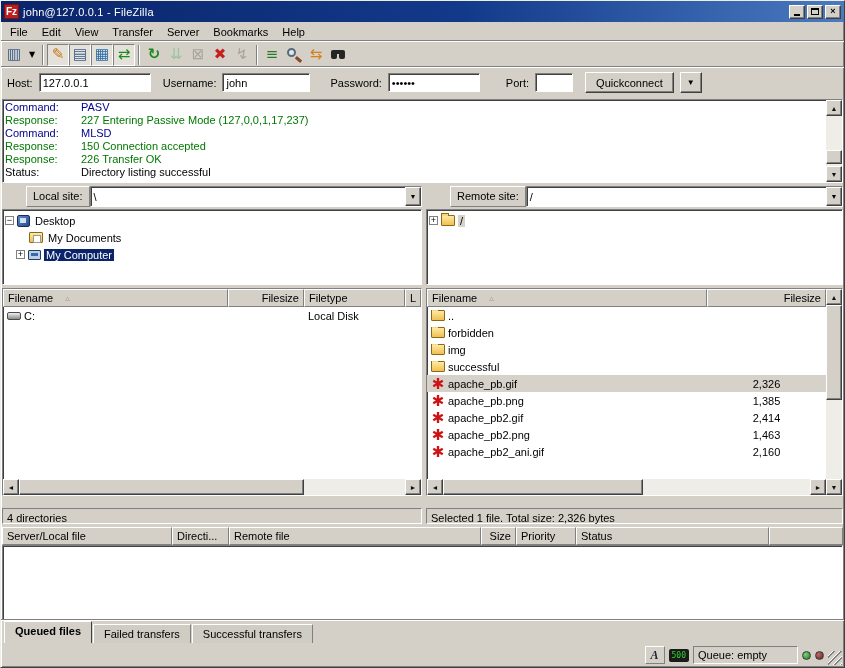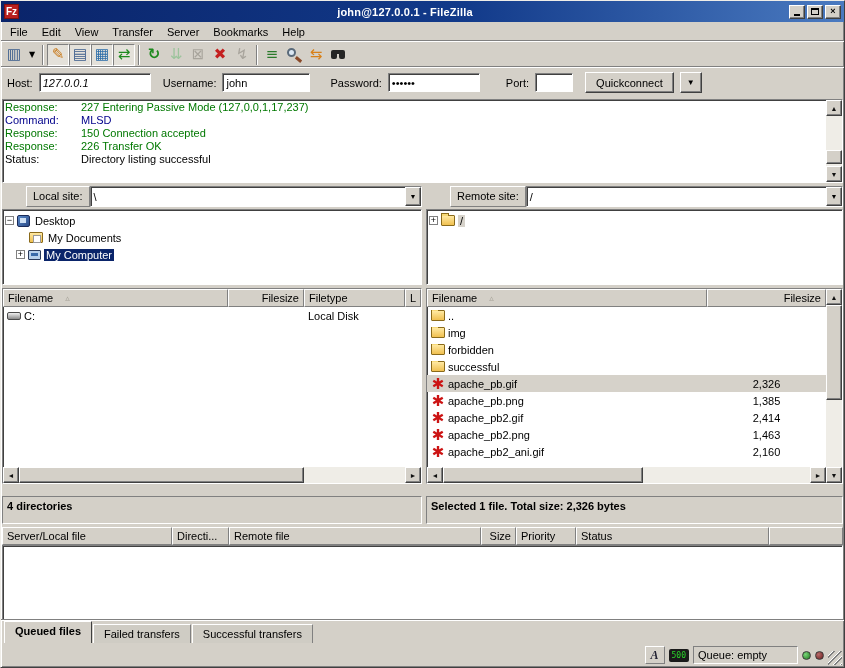--- a/index.html
+++ b/index.html
@@ -5,21 +5,21 @@
   html,body{margin:0;padding:0;background:#777;font-family:"Liberation Sans","DejaVu Sans",sans-serif;}
   *{box-sizing:border-box;}
   .window{width:845px;height:668px;background:#d4d0c8;border:1px solid #404040;border-top-color:#efede8;border-left-color:#efede8;
           box-shadow:inset 1px 1px 0 #fff, inset -1px -1px 0 #808080;padding:0;display:flex;flex-direction:column;font-size:11px;color:#000;}
   
   .sunken{border:1px solid;border-color:#808080 #fff #fff #808080;box-shadow:inset 1px 1px 0 #404040;}
   .hdrbtn{border:1px solid;border-color:#fff #808080 #808080 #fff;background:#d4d0c8;}
   
   .titlebar{height:21px;background:linear-gradient(90deg,#0a246a 0%,#123a8a 55%,#4a7ac0 100%);display:flex;align-items:center;padding:0 3px;flex:0 0 auto;}
   .fzlogo{width:15px;height:15px;background:#b91f1f;border:1px solid #7d0f0f;color:#fff;font-weight:bold;font-size:10px;line-height:13px;text-align:center;margin-right:4px;}
-  .wtitle{color:#fff;font-weight:bold;flex:1;letter-spacing:.2px;text-align:center;}
+  .wtitle{color:#fff;font-weight:normal;flex:1;letter-spacing:.2px;}
   .winbtn{width:16px;height:14px;background:#d4d0c8;border:1px solid;border-color:#fff #404040 #404040 #fff;box-shadow:inset -1px -1px 0 #808080;
           margin-left:2px;display:flex;align-items:center;justify-content:center;font-size:9px;font-weight:bold;line-height:1;}
   .winbtn .mini{width:6px;height:2px;background:#000;margin-top:7px;}
   .winbtn .maxi{width:8px;height:7px;border:1px solid #000;border-top-width:2px;}
   
   .menubar{height:19px;display:flex;align-items:center;padding-left:2px;flex:0 0 auto;}
   .menuitem{padding:2px 7px;}
   
   .toolbar{height:26px;display:flex;align-items:center;padding:1px 2px;border-top:1px solid #fff;box-shadow:0 -1px 0 #808080;flex:0 0 auto;}
   .tbtn{width:22px;height:22px;display:flex;align-items:center;justify-content:center;border:1px solid transparent;position:relative;}
@@ -98,21 +98,21 @@
   .listbox{flex:1;background:#fff;display:flex;overflow:hidden;}
   .listmain{flex:1;display:flex;flex-direction:column;overflow:hidden;}
   .listhdr{height:18px;display:flex;flex:0 0 auto;background:#d4d0c8;}
   .hcell{padding:2px 4px;white-space:nowrap;overflow:hidden;display:flex;align-items:center;gap:12px;}
   .hcell.r{justify-content:flex-end;}
   .sortarrow{color:#a8a49a;font-size:9px;}
   .listrows{flex:1;overflow:hidden;}
   .lrow{display:flex;height:17px;align-items:center;}
   .lcell{padding:0 4px;white-space:nowrap;overflow:hidden;display:flex;align-items:center;gap:3px;}
   .lcell.r{justify-content:flex-end;display:block;text-align:center;}
-  .statusrow{height:28px;margin-top:12px;padding:3px 4px;background:#d4d0c8;border:1px solid;border-color:#808080 #fff #fff #808080;white-space:nowrap;flex:0 0 auto;font-weight:bold;}
+  .statusrow{height:16px;margin-top:12px;padding:3px 4px;background:#d4d0c8;border:1px solid;border-color:#808080 #fff #fff #808080;white-space:nowrap;flex:0 0 auto;}
   
   .queuehead{height:18px;display:flex;margin:2px 1px 0;flex:0 0 auto;}
   .queuebody{flex:1;background:#fff;margin:0 1px;border:1px solid;border-color:#808080 #fff #fff #808080;box-shadow:inset 1px 1px 0 #404040;}
   
   .tabsrow{height:23px;display:flex;align-items:flex-end;padding-left:3px;gap:1px;flex:0 0 auto;border-top:1px solid #fff;box-shadow:0 -1px 0 #808080;}
   .tab{height:19px;padding:3px 10px;background:#cfccc4;border:1px solid;border-color:#fff #808080 #808080 #fff;border-bottom:none;white-space:nowrap;}
   .tab.active{height:22px;background:#d4d0c8;font-weight:bold;border-color:#fff #404040 transparent #fff;}
   
   .bstatus{height:24px;display:flex;align-items:center;justify-content:flex-end;gap:4px;padding:2px 2px 2px 6px;flex:0 0 auto;}
   .dtype{width:20px;height:18px;background:#d4d0c8;border:1px solid;border-color:#fff #808080 #808080 #fff;display:flex;align-items:center;justify-content:center;
@@ -202,35 +202,36 @@
         <span class="tbg">⇆</span>
       </div>
       <div class="tbtn tb-find-files">
         <span class="binoc"></span>
         <span class="binocbridge"></span>
       </div>
     </div>
 
   <div class="quickbar">
     <span class="qlabel">Host:</span>
-    <input class="tfield" style="width: 112px; font-style: italic;" value="127.0.0.1">
+    <input class="tfield" style="width: 112px;" value="127.0.0.1">
     <span class="qlabel" style="margin-left:6px">Username:</span>
     <input class="tfield" style="width: 88px;" value="john">
     <span class="qlabel" style="margin-left:14px">Password:</span>
     <input class="tfield" style="width: 92px;" value="••••••">
     <span class="qlabel" style="margin-left:20px">Port:</span>
     <input class="tfield" style="width: 38px;" value="">
     <button class="qbtn" style="margin-left:6px">Quickconnect</button>
     <div class="qbtn qdrop">
         <span>▼</span>
       </div>
   </div>
 
   <div class="logwrap sunken">
     <div class="logbody" id="logbody">
+        <div class="logline log-command"><span class="llabel">Command:</span><span>PASV</span></div>
         <div class="logline log-response"><span class="llabel">Response:</span><span>227 Entering Passive Mode (127,0,0,1,17,237)</span></div>
         <div class="logline log-command"><span class="llabel">Command:</span><span>MLSD</span></div>
         <div class="logline log-response"><span class="llabel">Response:</span><span>150 Connection accepted</span></div>
         <div class="logline log-response"><span class="llabel">Response:</span><span>226 Transfer OK</span></div>
         <div class="logline log-status"><span class="llabel">Status:</span><span>Directory listing successful</span></div>
       </div>
     <div class="sbv">
       <div class="sbbtn">▲</div>
       <div class="sbtrack">
           <div class="sbthumb" style="position:absolute;left:0;right:0;bottom:2px;height:14px"></div>
@@ -338,28 +339,28 @@
               <div class="lrow">
                 <div class="lcell" style="width:280px">
                   <span class="ifolder"></span>
                   <span>..</span>
                 </div>
                 <div class="lcell r" style="flex:1"></div>
               </div>
               <div class="lrow">
                 <div class="lcell" style="width:280px">
                   <span class="ifolder"></span>
+                  <span>forbidden</span>
+                </div>
+                <div class="lcell r" style="flex:1"></div>
+              </div>
+              <div class="lrow">
+                <div class="lcell" style="width:280px">
+                  <span class="ifolder"></span>
                   <span>img</span>
-                </div>
-                <div class="lcell r" style="flex:1"></div>
-              </div>
-              <div class="lrow">
-                <div class="lcell" style="width:280px">
-                  <span class="ifolder"></span>
-                  <span>forbidden</span>
                 </div>
                 <div class="lcell r" style="flex:1"></div>
               </div>
               <div class="lrow">
                 <div class="lcell" style="width:280px">
                   <span class="ifolder"></span>
                   <span>successful</span>
                 </div>
                 <div class="lcell r" style="flex:1"></div>
               </div>

